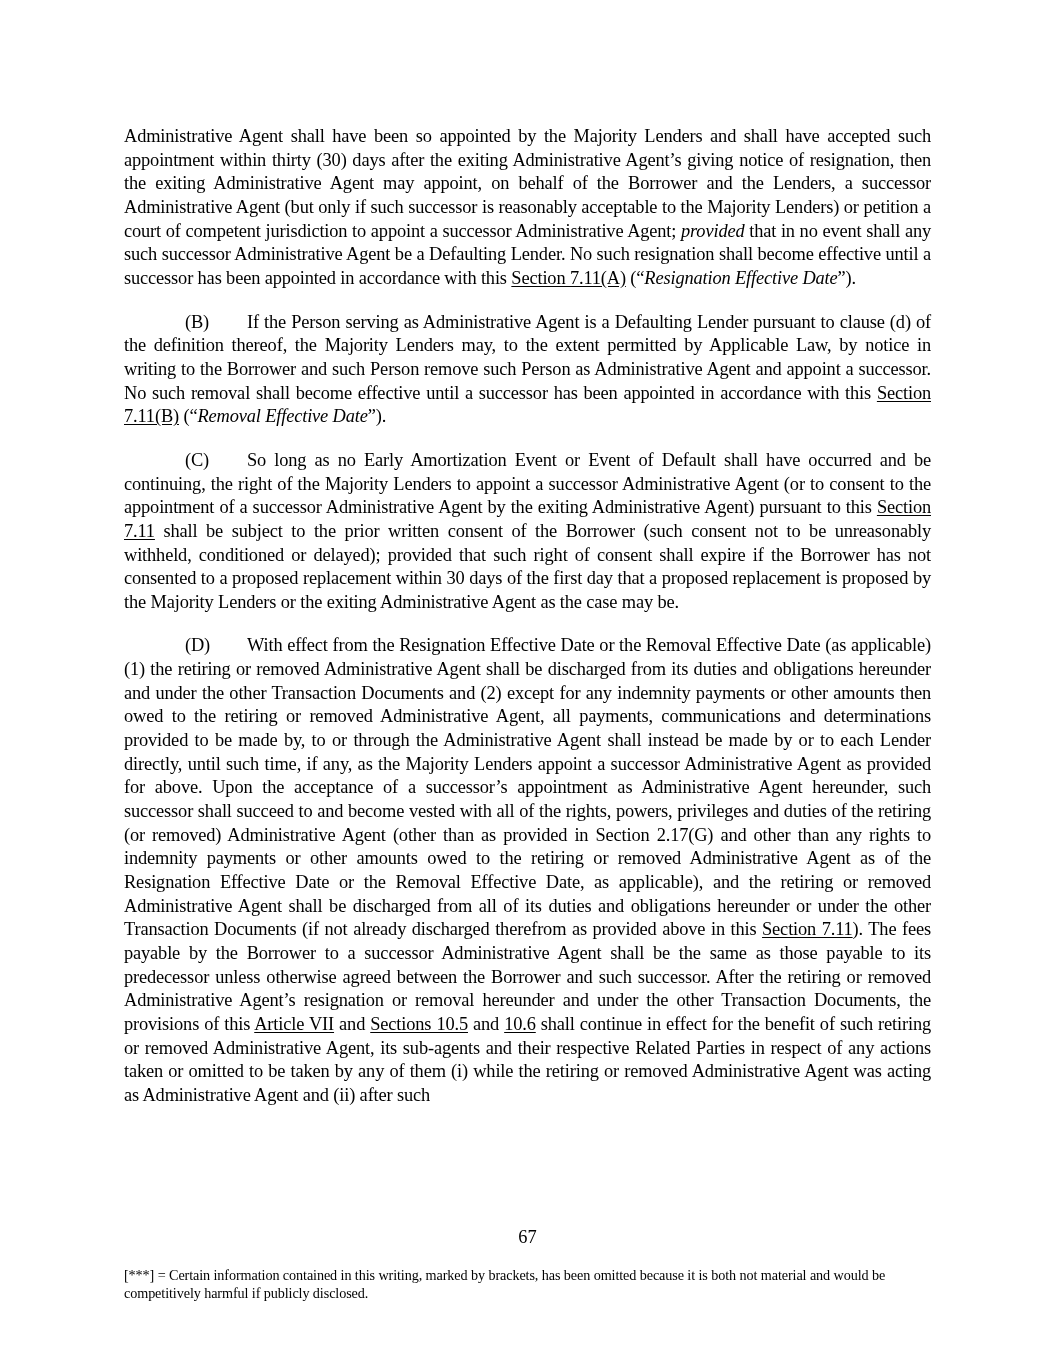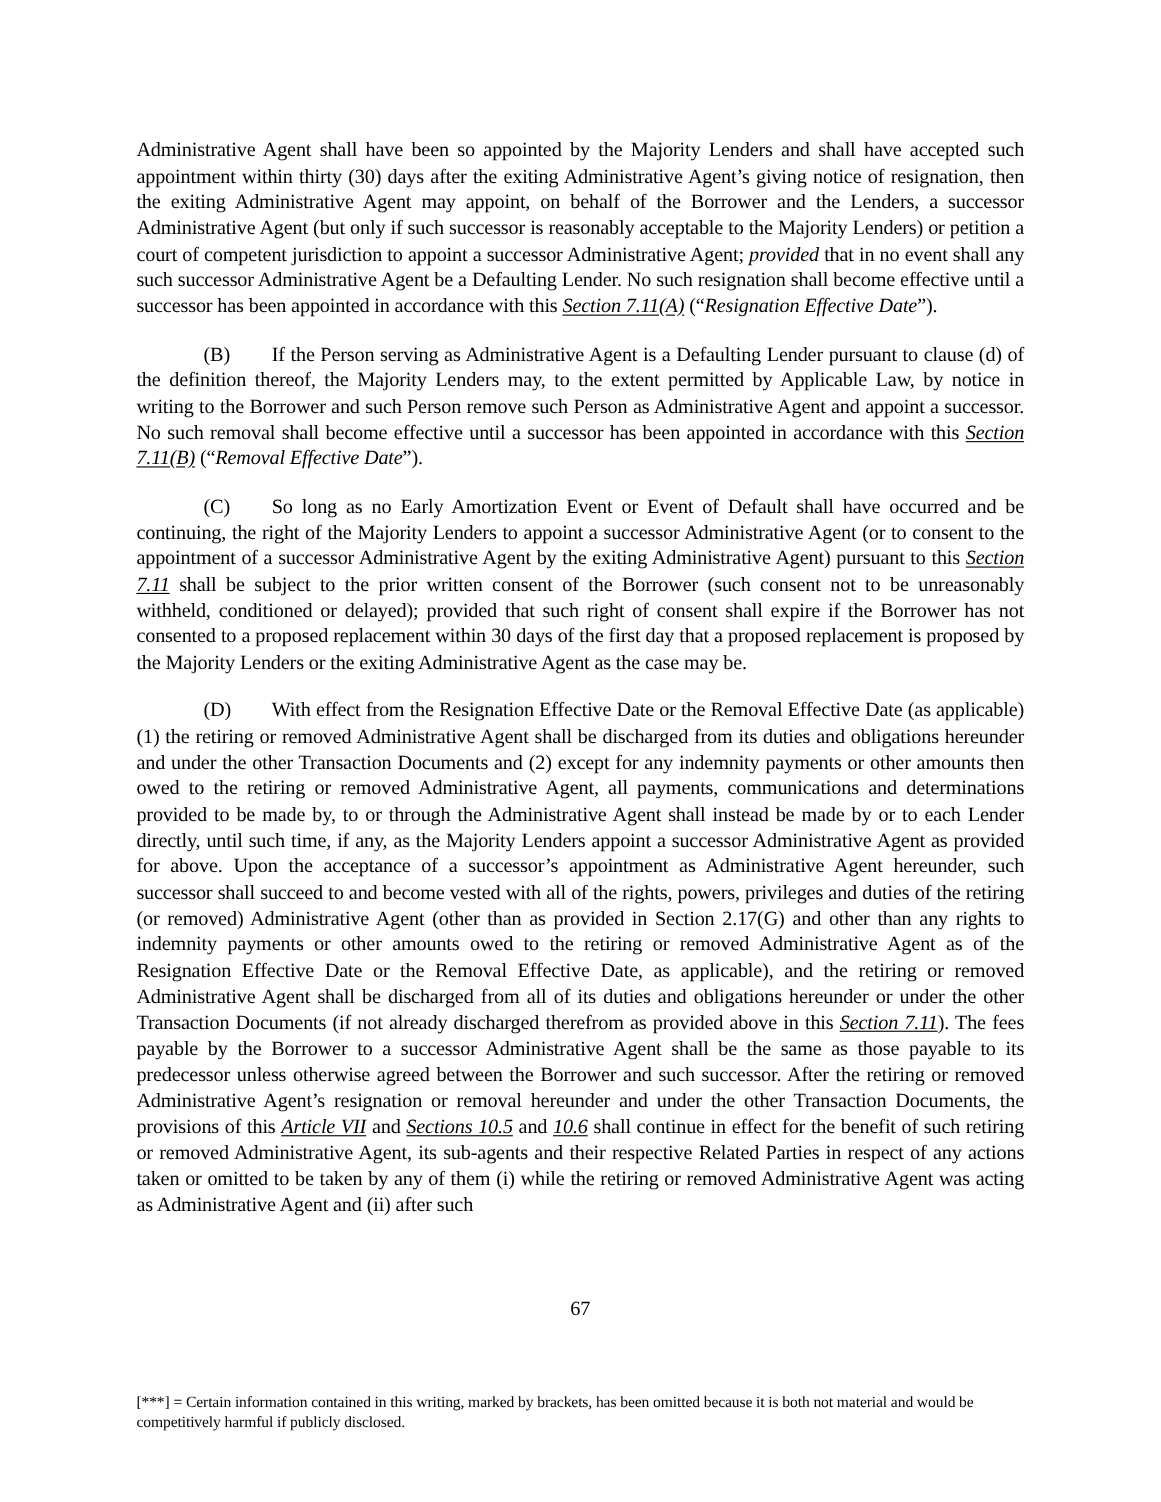--- a/index.html
+++ b/index.html
@@ -10,24 +10,24 @@
   .page {
     position: absolute; left: 124px; top: 125px; width: 807px;
   }
   .para {
     margin: 0; font-size: 18.4px; line-height: 23.65px;
     text-align: justify; letter-spacing: -0.15px;
   }
   .para.indent { text-indent: 61px; }
   .gap { height: 20px; }
   .label { display: inline-block; width: 62px; text-indent: 0; }
-  u { text-decoration: underline; text-underline-offset: 2px; font-style: italic; }
+  u { text-decoration: underline; text-underline-offset: 2px; }
   i { }
   .page-num {
-    position: absolute; left: 0; width: 1055px; top: 1179px;
+    position: absolute; left: 0; width: 1055px; top: 1227px;
     text-align: center; font-size: 18.4px; font-family: Liberation Serif, serif;
   }
   .footnote {
     position: absolute; left: 124px; top: 1266px; width: 810px;
     font-size: 14.2px; line-height: 18px; letter-spacing: -0.1px;
   }
 </style>
 </head>
 <body>
 

